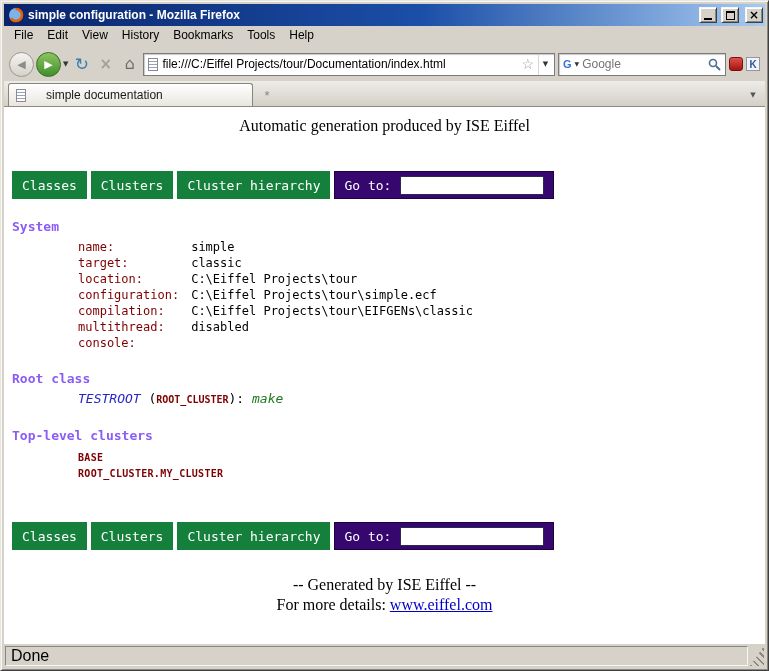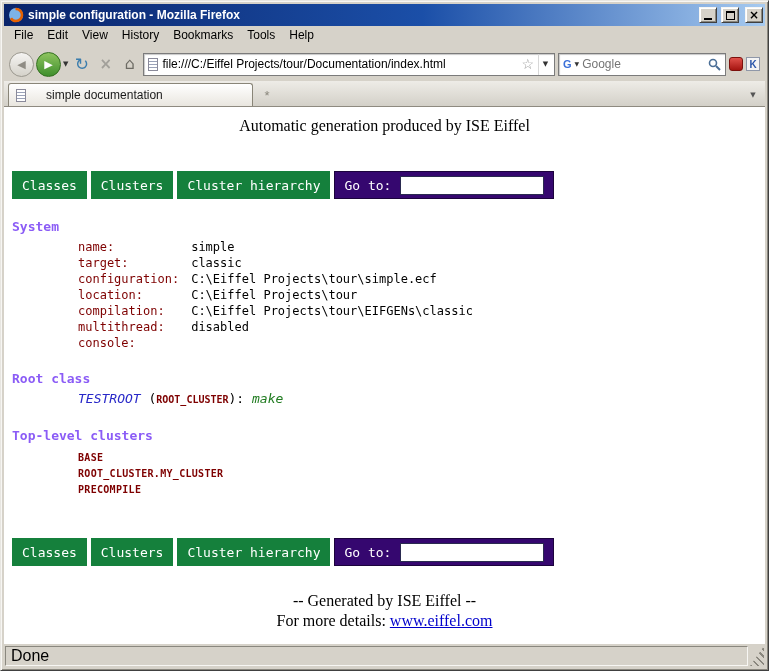--- a/index.html
+++ b/index.html
@@ -237,26 +237,26 @@
       <tbody>
           <tr>
         <td class="flabel">name:</td>
         <td class="fvalue">simple</td>
       </tr>
       <tr>
         <td class="flabel">target:</td>
         <td class="fvalue">classic</td>
       </tr>
       <tr>
+        <td class="flabel">location:</td>
+        <td class="fvalue">C:\Eiffel Projects\tour</td>
+      </tr>
+      <tr>
         <td class="flabel">configuration:</td>
         <td class="fvalue">C:\Eiffel Projects\tour\simple.ecf</td>
-      </tr>
-      <tr>
-        <td class="flabel">location:</td>
-        <td class="fvalue">C:\Eiffel Projects\tour</td>
       </tr>
       <tr>
         <td class="flabel">compilation:</td>
         <td class="fvalue">C:\Eiffel Projects\tour\EIFGENs\classic</td>
       </tr>
       <tr>
         <td class="flabel">multithread:</td>
         <td class="fvalue">disabled</td>
       </tr>
       <tr>
@@ -268,21 +268,20 @@
 
     <div class="section-h">Root class</div>
     <div class="root-line">
       <span class="class-link">TESTROOT</span><span> (</span><span class="cluster-ref">ROOT_CLUSTER</span><span>): </span><span class="feature-link">make</span>
     </div>
 
     <div class="section-h">Top-level clusters</div>
     <div class="cluster-list">
       <div class="cluster-item">BASE</div>
       <div class="cluster-item">ROOT_CLUSTER.MY_CLUSTER</div>
-      <div class="cluster-item">PRECOMPILE</div>
     </div>
 
     <div class="navbar bottom">
       <span class="nav-btn">Classes</span>
       <span class="nav-btn">Clusters</span>
       <span class="nav-btn">Cluster hierarchy</span>
       <span class="goto-box">
         <span>Go to:</span>
         <input class="goto-input" type="text" style="">
       </span>

